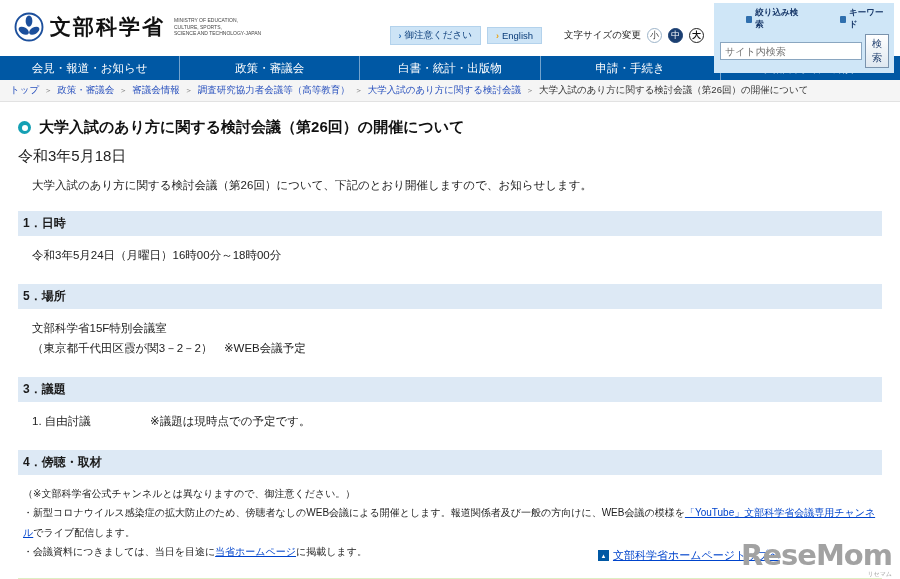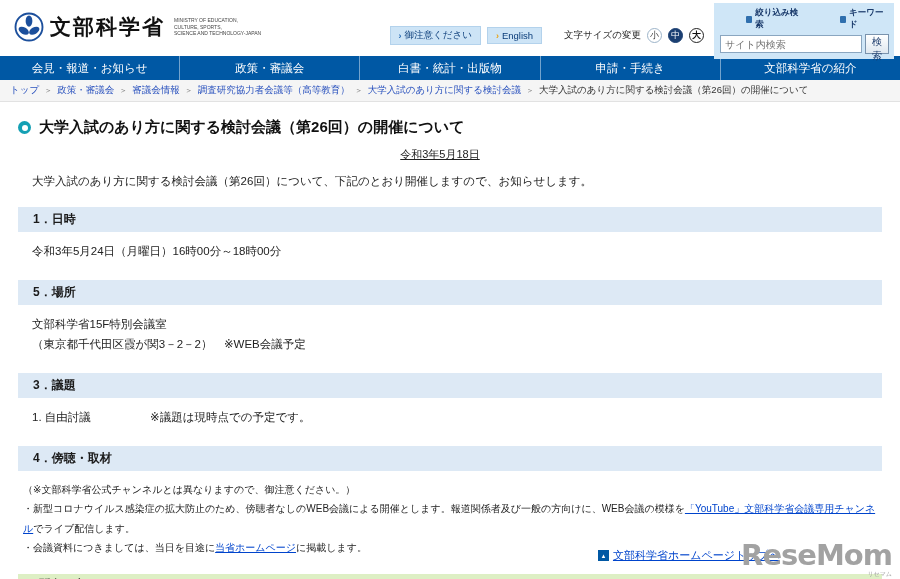--- a/index.html
+++ b/index.html
@@ -29,21 +29,21 @@
   .size-large  { background:#fff; border:1.5px solid #222; color:#111; font-weight:bold; }
 
   .search-panel { position:absolute; right:6px; top:3px; width:180px; background:#cfe6f7; padding:4px 6px 5px; }
   .search-tabs { display:flex; gap:12px; margin-bottom:3px; }
   .search-tab { display:inline-flex; align-items:center; gap:3px; font-size:8.5px; font-weight:bold;
                 color:#1a3a6b; cursor:pointer;padding-left:26px; }
   .tab-icon { width:7px; height:7px; background:#2f6fae; border-radius:1px; display:inline-block; }
   .search-row { display:flex; align-items:center; }
   .search-input { width:156px; height:18px; font-size:10px; border:1px solid #8aa6c0; padding:0 4px;
                   color:#333; background:#fff; font-family:inherit; }
-  .search-btn { height:20px; font-size:10px; border:1px solid #7a93ad; background:linear-gradient(#ffffff,#dfe8f0);
+  .search-btn { height:34px; font-size:10px; border:1px solid #7a93ad; background:linear-gradient(#ffffff,#dfe8f0);
                 color:#1a3a6b; padding:0 6px; margin-left:3px; cursor:pointer; font-family:inherit; }
 
   
   .nav { display:flex; background:#0058a4; height:24px; }
   .nav-item { flex:1; display:flex; align-items:center; justify-content:center; color:#fff;
               font-size:11.5px; border-left:1px solid rgba(255,255,255,.45); cursor:pointer; white-space:nowrap; }
   .nav-item:first-child { border-left:none; }
 
   
   .breadcrumb { background:#f5f5f5; border-bottom:1px solid #e2e2e2; padding:4px 10px; font-size:9.5px;
@@ -51,25 +51,25 @@
   .breadcrumb a { color:#2a52be; text-decoration:none; cursor:pointer; }
   .bc-sep { color:#777; font-size:8px; }
   .bc-current { color:#333; }
 
   
   .main { padding:16px 18px 0; }
   .title-row { display:flex; align-items:center; gap:8px; }
   .bullet { width:13px; height:13px; border-radius:50%; background:#14a0b4; position:relative; flex:0 0 13px; }
   .bullet::after { content:""; position:absolute; inset:3.5px; background:#fff; border-radius:50%; }
   .page-title { font-size:15px; font-weight:bold; color:#111; }
-  .date { text-align:center; font-size:11px; color:#222; margin:10px 20px 0 0;text-decoration:underline; }
+  .date { text-align:left; font-size:15px; color:#222; margin:10px 20px 0 0; }
   .intro { font-size:11.5px; margin:12px 0 0 14px; }
 
   .section-heading { background:#dde9f5; font-size:12px; font-weight:bold; color:#1a1a1a;
-                     padding:4px 15px; margin-top:18px; }
+                     padding:4px 5px; margin-top:18px; }
   .section-body { font-size:11.5px; line-height:1.8; margin:9px 0 0 14px; }
   .section-body.attendance { font-size:10px; margin-left:5px; line-height:1.95; }
   .agenda-note { margin-left:56px; }
   .tlink { color:#0044cc; text-decoration:underline; cursor:pointer; }
 
   .contact-heading { background:#ddefc4; font-size:11.5px; font-weight:bold; padding:3px 9px; margin-top:16px; }
 
   
   .footer-link { position:absolute; right:120px; bottom:16px; display:flex; align-items:center; gap:4px;
                  font-size:11px; cursor:pointer; }

